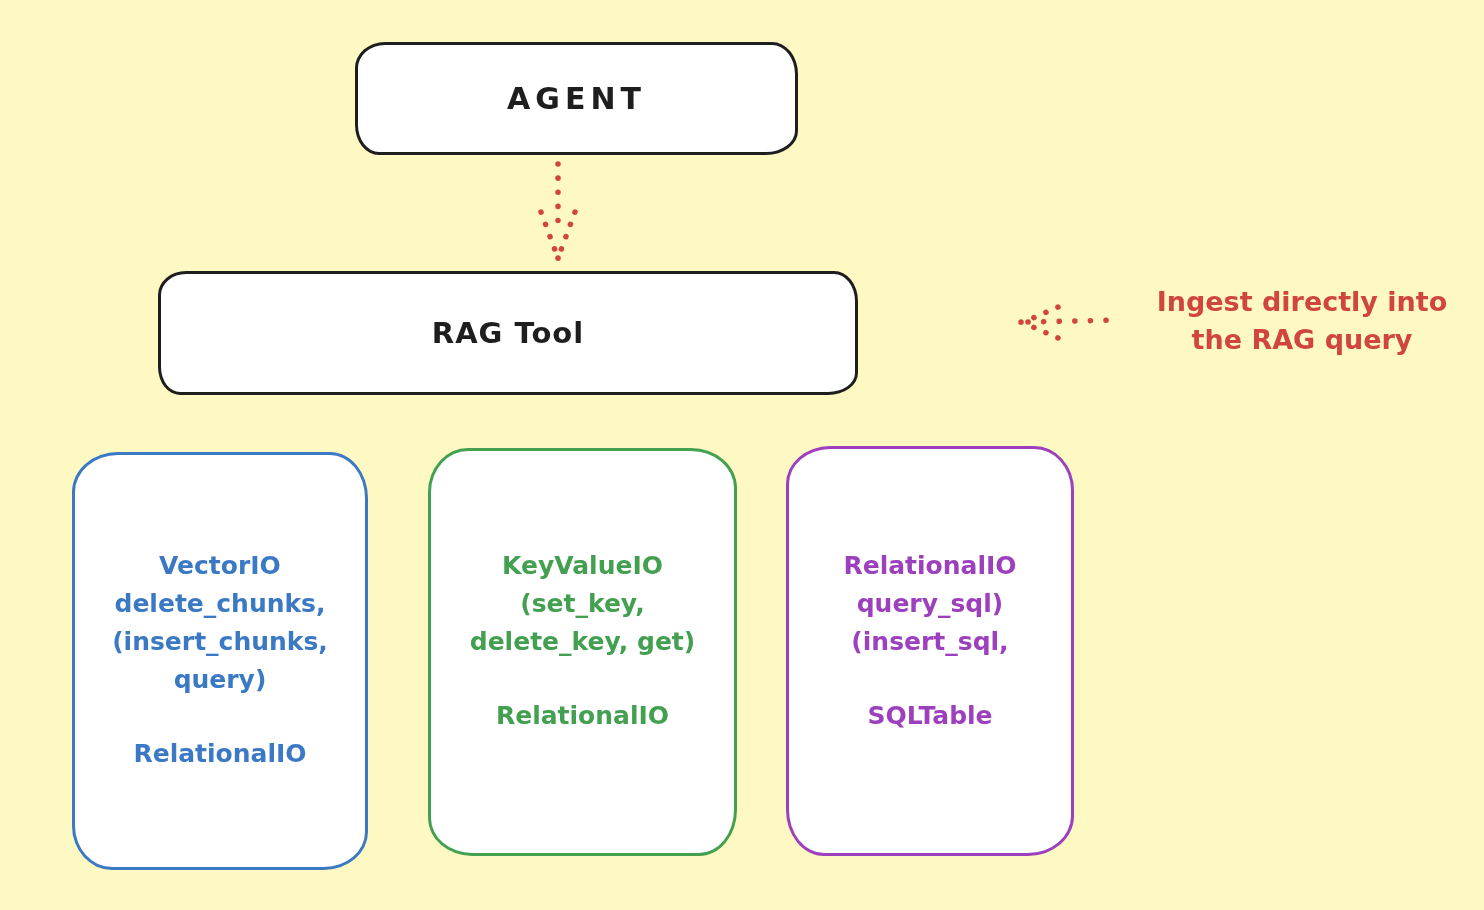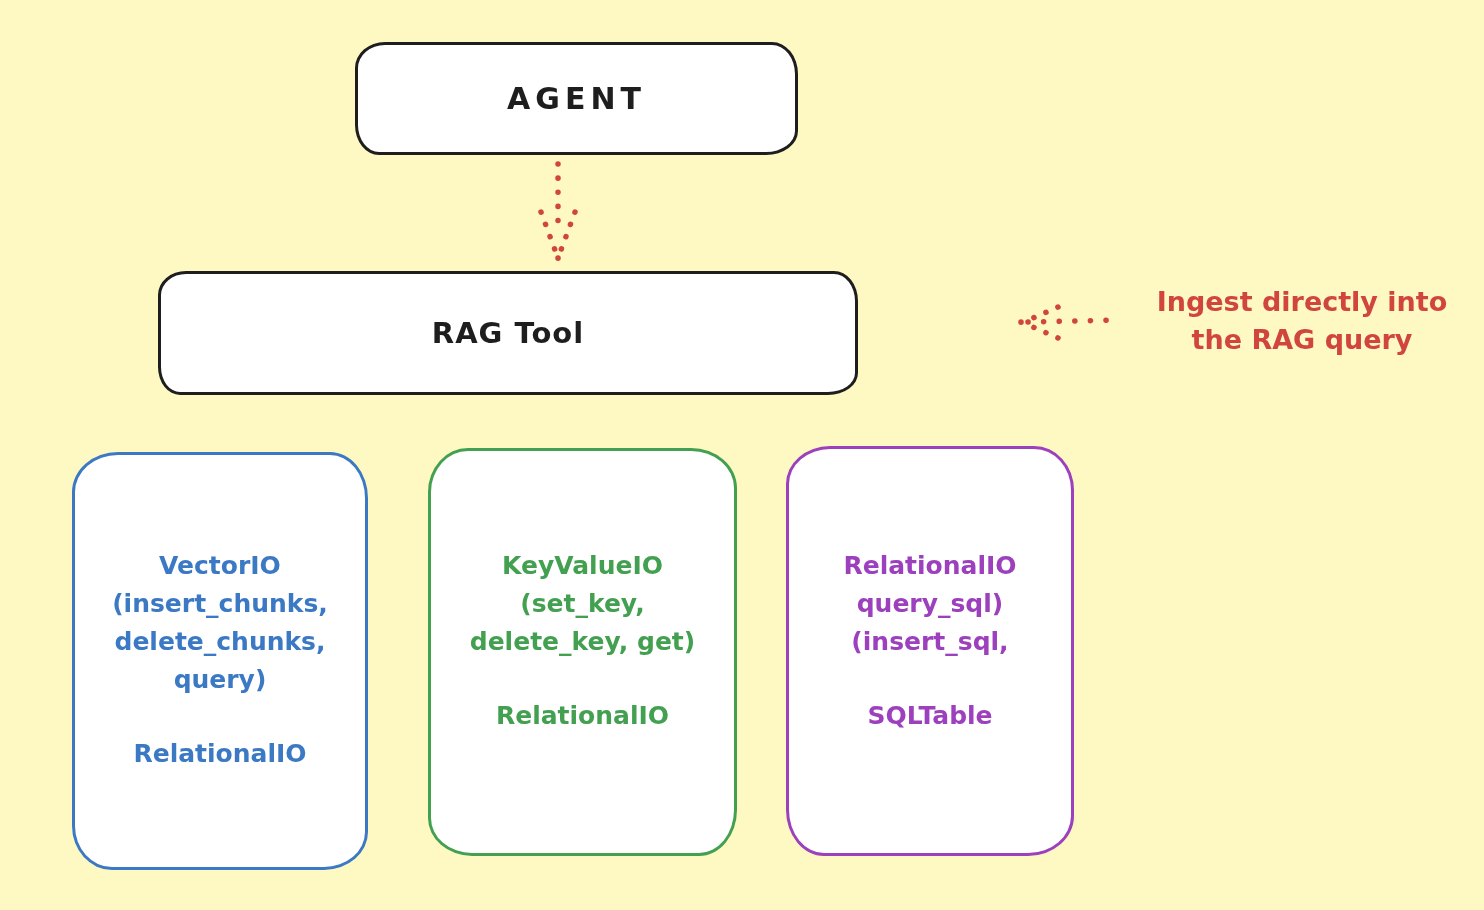--- a/index.html
+++ b/index.html
@@ -138,22 +138,22 @@
     <path class="arrow-stroke" d="M7 22 L7 22.2"></path>
   </svg>
 
   <div class="ingest-note">
     <div>Ingest directly into</div>
     <div>the RAG query</div>
   </div>
 
   <div class="node store-node store-vector">
     <div>VectorIO</div>
+    <div>delete_chunks,</div>
     <div>(insert_chunks,</div>
-    <div>delete_chunks,</div>
     <div>query)</div>
     <div class="store-index">RelationalIO</div>
   </div>
 
   <div class="node store-node store-keyvalue">
     <div>KeyValueIO</div>
     <div>(set_key,</div>
     <div>delete_key, get)</div>
     <div class="store-index">RelationalIO</div>
   </div>

